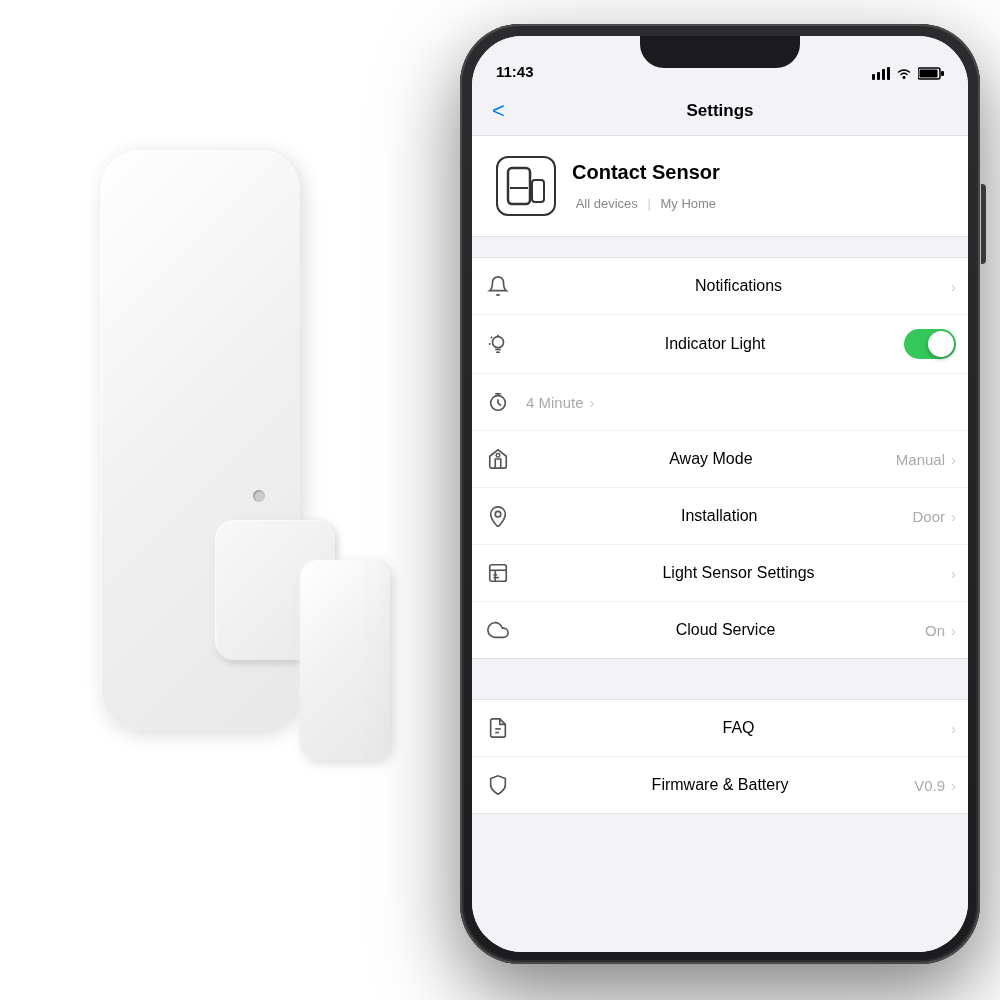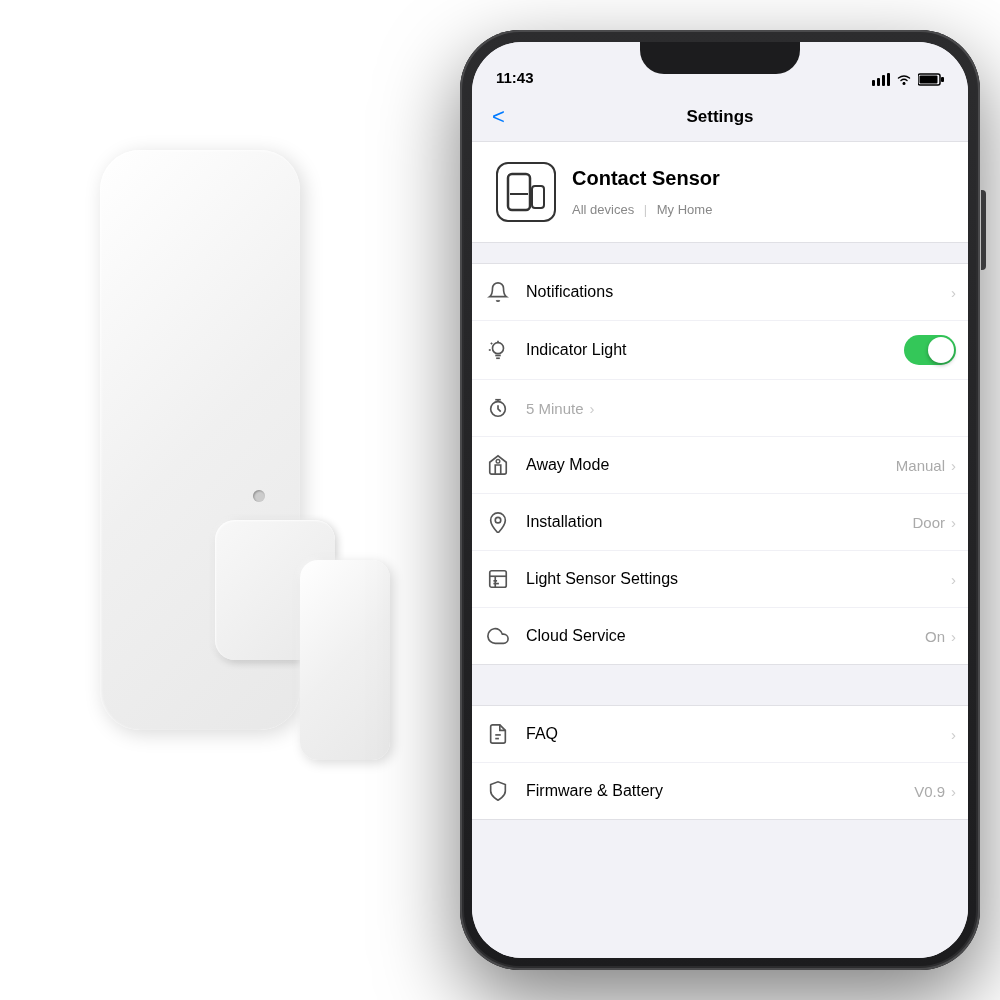--- a/index.html
+++ b/index.html
@@ -72,23 +72,24 @@
       border-radius: 18px;
       box-shadow:
         3px 3px 12px rgba(0,0,0,0.15),
         -1px -1px 6px rgba(255,255,255,0.9);
     }
 
     
     .phone-wrapper {
       position: absolute;
       right: 20px;
-      top: 30px;
+      top: 24px;
       width: 520px;
       height: 940px;
+      text-align: center;
     }
 
     .phone-frame {
       position: absolute;
       left: 0;
       top: 0;
       width: 100%;
       height: 100%;
       background: linear-gradient(180deg, #2c2c2e 0%, #1c1c1e 100%);
       border-radius: 60px;
@@ -431,21 +432,21 @@
 
           <div class="settings-item">
             <div class="item-icon">
               <svg width="22" height="22" viewBox="0 0 24 24" fill="none" stroke="#555" stroke-width="1.8">
                 <circle cx="12" cy="13" r="8"></circle>
                 <path d="M12 9v4l3 3"></path>
                 <path d="M9 3h6"></path>
                 <path d="M12 3v2"></path>
               </svg>
             </div>
-            <span class="item-value">5 Minute</span>
+            <span class="item-value">4 Minute</span>
             <span class="item-chevron">›</span>
           </div>
 
           <div class="settings-item">
             <div class="item-icon">
               <svg width="22" height="22" viewBox="0 0 24 24" fill="none" stroke="#555" stroke-width="1.8">
                 <path d="M3 9l9-7 9 7v11a2 2 0 0 1-2 2H5a2 2 0 0 1-2-2z"></path>
                 <polyline points="9 22 9 12 15 12 15 22"></polyline>
                 <circle cx="12" cy="8" r="2" stroke-width="1.5"></circle>
               </svg>

